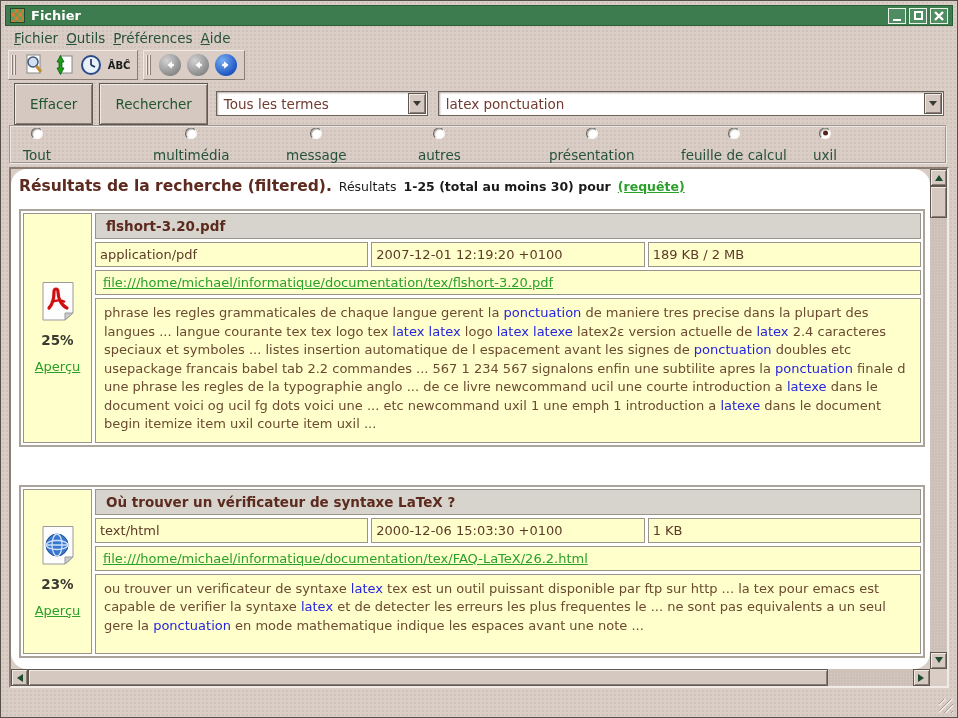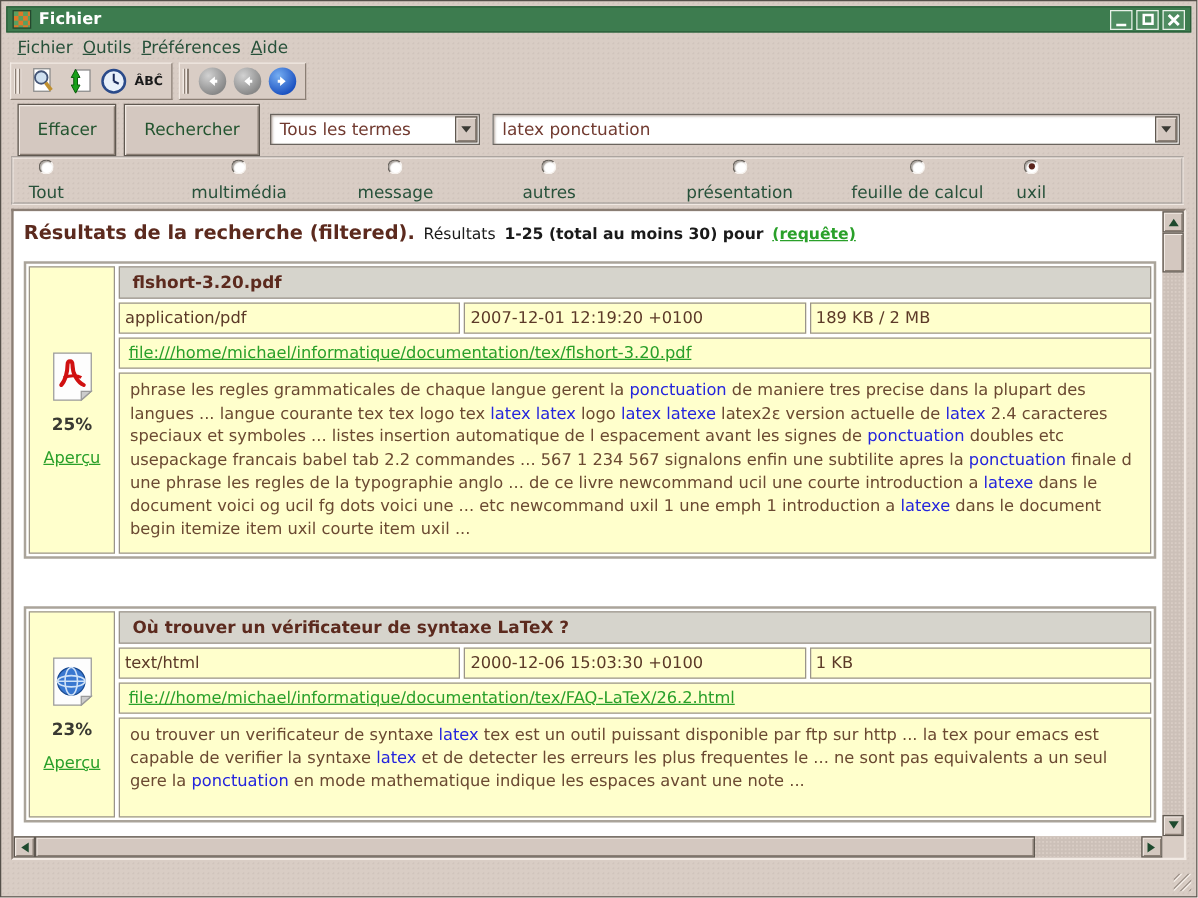--- a/index.html
+++ b/index.html
@@ -50,21 +50,21 @@
   .searchrow { position:absolute; left:13px; top:89px; right:13px; height:27px;
                display:flex; align-items:center; }
   .btn { height:42px; background:#d4c8c0; color:#23542f; font-size:13.5px;
          font-family:"DejaVu Sans", sans-serif;
          border:1px solid #5f5850; padding:0 15px;
          box-shadow: inset 1px 1px 0 #f2eae4, inset -1px -1px 0 #8a7e74; }
   .btn + .btn { margin-left:6px; }
   .combo { height:25px; background:#fff; border:1px solid #6a645e;
            box-shadow: inset 1px 1px 2px #b8aca4;
            display:flex; align-items:center; }
-  .combo-mode { width:168px; margin-left:8px; }
+  .combo-mode { width:212px; margin-left:8px; }
   .combo-query { flex:1; margin-left:10px; }
   .combo-val { flex:1; padding:0 7px; color:#713a30; font-size:13.5px; white-space:nowrap; overflow:hidden; }
   .combo input { flex:1; border:none; outline:none; padding:0 7px; color:#713a30;
                  font-size:13.5px; font-family:"DejaVu Sans", sans-serif; background:transparent; }
   .combo-arrow-btn { width:18px; height:21px; margin-right:1px; background:#d4c8c0;
                      border:1px solid #5f5850;
                      box-shadow: inset 1px 1px 0 #f2eae4, inset -1px -1px 0 #8a7e74;
                      display:flex; align-items:center; justify-content:center; }
   .tri-down { width:0; height:0; border:4px solid transparent; border-top:5px solid #3a3a34; margin-top:4px; }
 
@@ -79,21 +79,21 @@
                   box-shadow: inset 1px 1px 1px #aaa49e;
                   display:flex; align-items:center; justify-content:center; }
   .radio-circle.checked::after { content:""; width:5px; height:5px; border-radius:50%; background:#5a241c; }
 
   
   .results-frame { position:absolute; left:8px; top:166px; width:940px; height:521px;
                    border-top:2px solid #8a7e74; border-left:2px solid #8a7e74;
                    border-bottom:2px solid #f2eae4; border-right:2px solid #f2eae4;
                    background:#d9cdc5; }
   .results-view { position:absolute; left:0; top:0; right:17px; bottom:17px;
-                  background:#ffffff; overflow:hidden; padding:6px 0 0 8px; }
+                  background:#ffffff; overflow:hidden; padding:6px 0 0 8px;border-radius:16px; }
 
   .results-header { display:flex; align-items:baseline; gap:7px; white-space:nowrap; margin:2px 0 14px 0; }
   .rh-title { font-size:15.5px; font-weight:bold; color:#5c2a1e; }
   .rh-label { font-size:12.5px; color:#1a1a1a; }
   .rh-range { font-size:12.5px; font-weight:bold; color:#1a1a1a; }
   .rh-query { font-size:12.5px; font-weight:bold; color:#2aa02a; text-decoration:underline; }
 
   .entry { width:906px; border:2px solid #aaa49a; background:#fff; padding:2px;
            display:grid; grid-template-columns:69px 1fr; gap:3px; }
   .entry-2 { margin-top:38px; }

